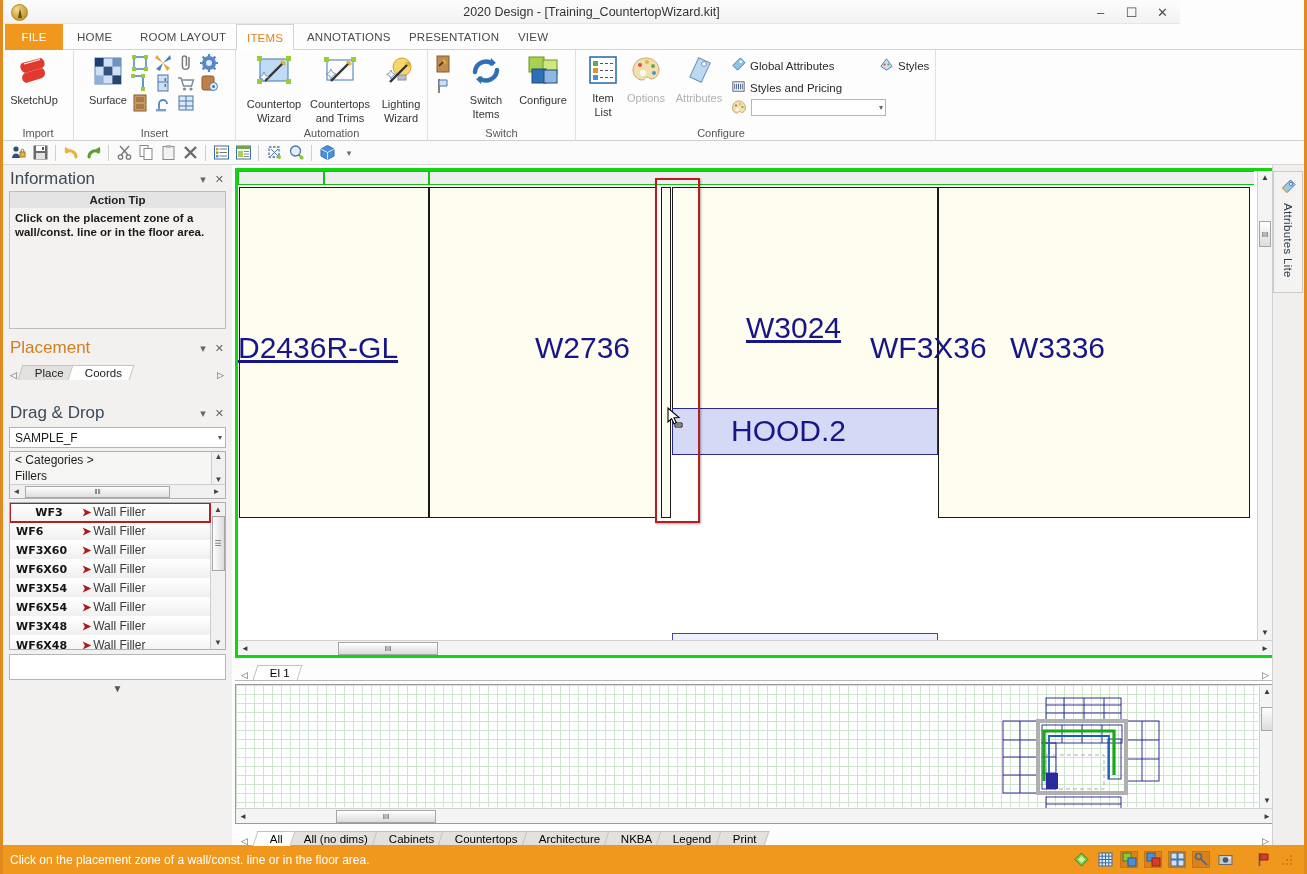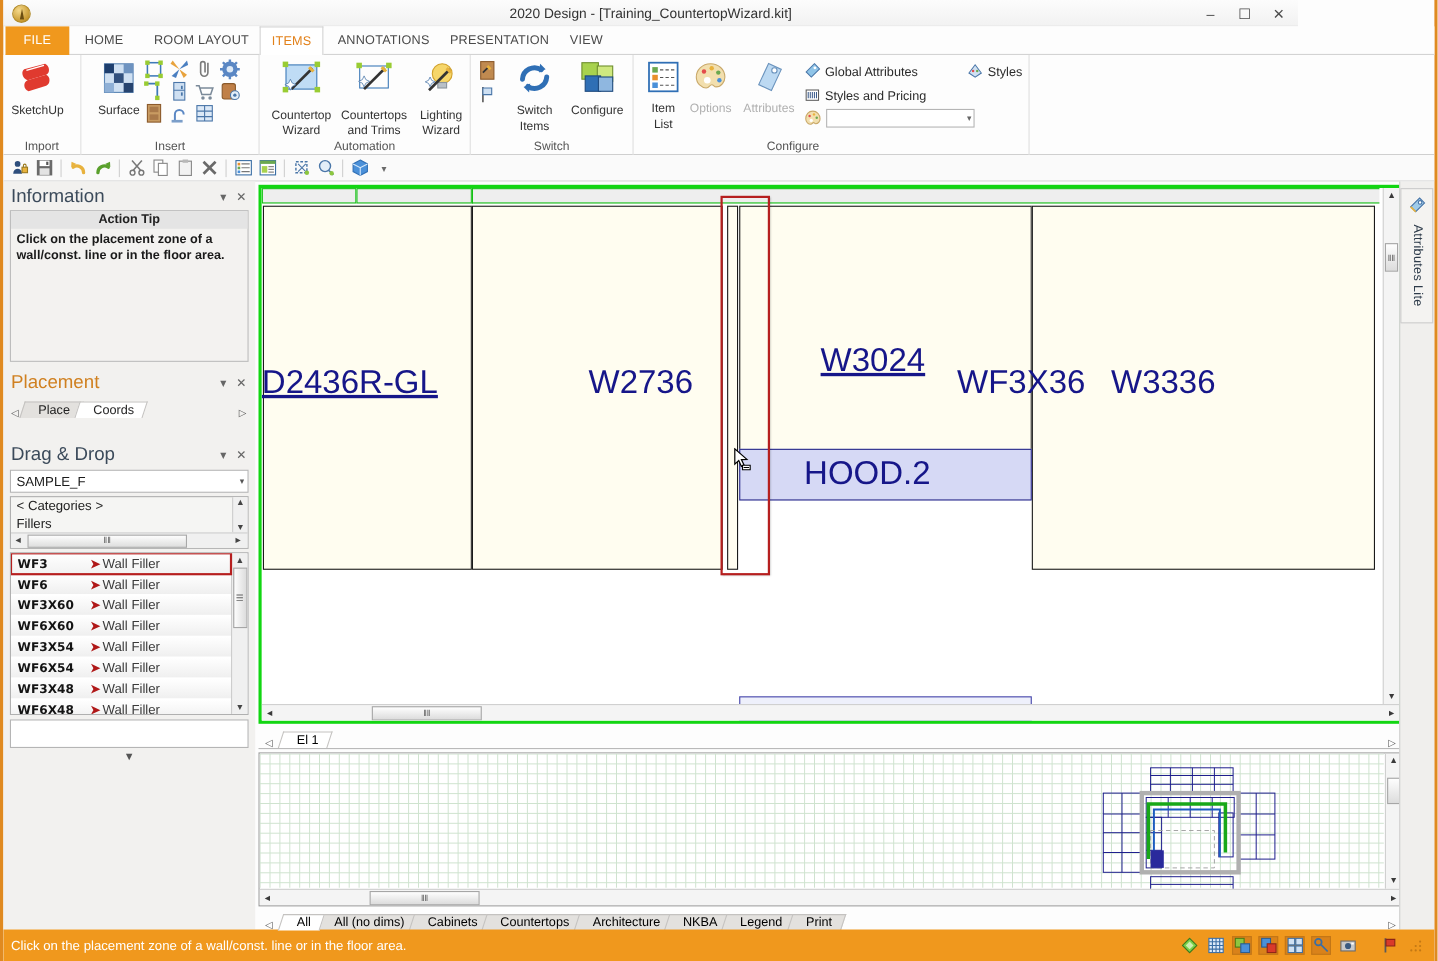--- a/index.html
+++ b/index.html
@@ -179,21 +179,21 @@
   }
   .il-row {
     display: flex; align-items: center; height: 19px;
     font-size: 12px; padding-left: 6px;
     background: linear-gradient(#ffffff,#efefef);
     border-bottom: 1px solid #fff;
   }
   .il-row .code { font-weight: bold; color: #141414; width: 66px; font-family: "DejaVu Sans", sans-serif; font-size: 11px;}
   .il-row .chev { color: #b01818; font-weight: bold; font-size: 11px; margin-right: 2px;}
   .il-row .desc { color: #3a3a3a; }
-  .il-row.sel { outline: 2px solid #b61f1f; outline-offset: -1px; position: relative; z-index: 2; background: linear-gradient(#ffffff,#f2f2f2); }
+  .il-row.sel { outline: 2px solid #b61f1f; outline-offset: -1px; position: relative; z-index: 2; background: linear-gradient(#ffffff,#f2f2f2); text-align: center; }
   .bottom-field {
     margin: 4px 6px 0 6px; height: 26px; background: #fff; border: 1px solid #b5b5b5;
   }
   .dd-foot { text-align: center; font-size: 10px; color: #555; padding-top: 3px; }
 
   
   .canvas-wrap {
     position: absolute; left: 232px; top: 168px; width: 1040px; height: 490px;
     border: 3px solid #12d612; background: #ffffff;
   }

